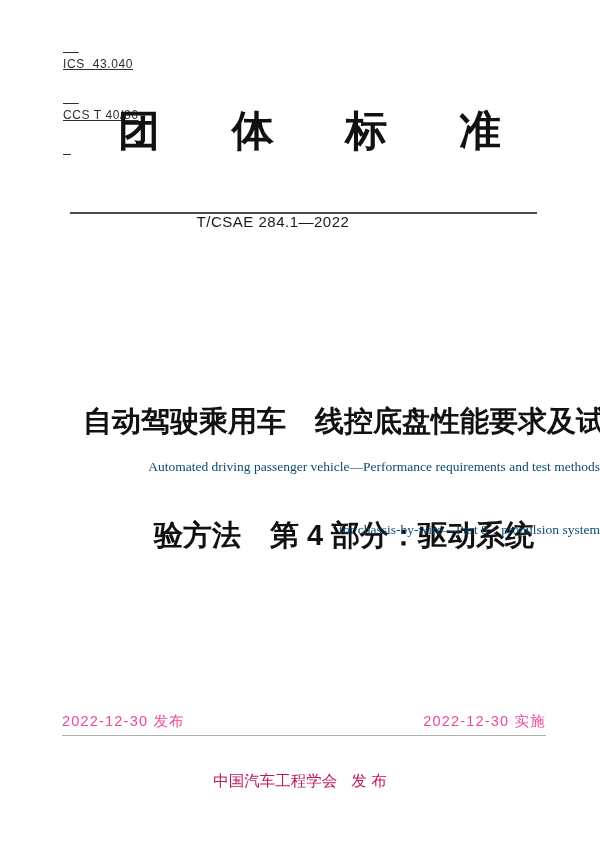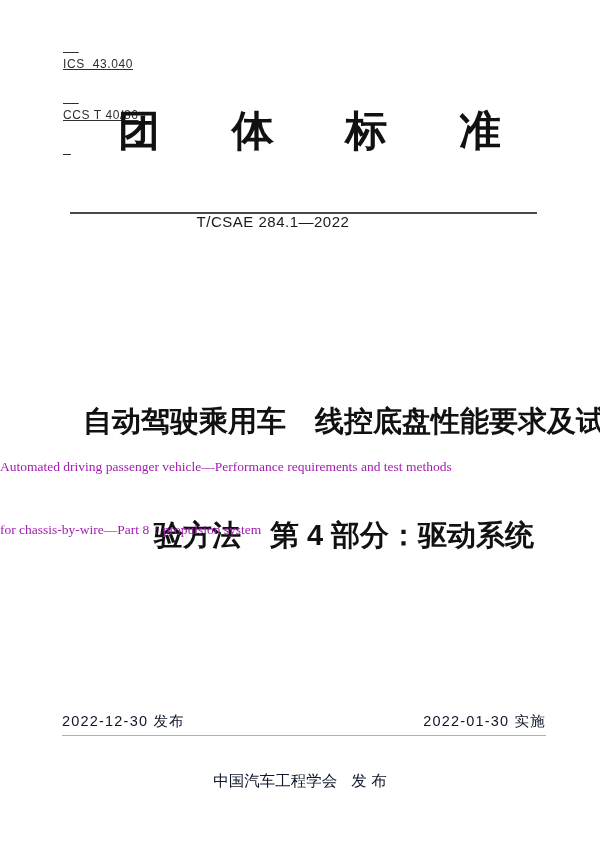--- a/index.html
+++ b/index.html
@@ -69,57 +69,57 @@
     line-height: 38px;
     color: #111111;
     white-space: pre;
     margin-left: 44px;
   }
   .title-en {
     position: absolute;
     left: 0;
     top: 414px;
     width: 600px;
-    text-align: left;
+    text-align: right;
     font-family: "Liberation Serif", "DejaVu Serif", serif;
     font-size: 13.5px;
     line-height: 21px;
-    color: #a21caf;
+    color: #0c4a6e;
     white-space: pre;
   }
   .dates-row {
     position: absolute;
     left: 62px;
     top: 712px;
     width: 484px;
     display: flex;
     justify-content: space-between;
     font-size: 14.5px;
     letter-spacing: 1.2px;
-    color: #0f172a;
+    color: #ec4899;
     white-space: pre;
   }
   .footer-divider {
     position: absolute;
     left: 62px;
     top: 735px;
     width: 484px;
     border-top: 1px solid #b0b0b0;
   }
   .publisher-line {
     position: absolute;
     left: 0;
     top: 772px;
     width: 600px;
     display: flex;
     justify-content: center;
     gap: 14px;
     font-size: 15.5px;
     line-height: 18px;
-    color: #0f172a;
+    color: #be185d;
     white-space: pre;
   }
 </style>
 </head>
 <body>
 
 <div class="page">
 
   <div class="ics-block">
     <div>ICS  43.040</div>
@@ -142,21 +142,21 @@
     <div>验方法　第 4 部分：驱动系统</div>
   </div>
 
   <div class="title-en">
     <div>Automated driving passenger vehicle—Performance requirements and test methods</div>
     <div>for chassis-by-wire—Part 8：propulsion system</div>
   </div>
 
   <div class="dates-row">
     <span>2022-12-30 发布</span>
-    <span>2022-01-30 实施</span>
+    <span>2022-12-30 实施</span>
   </div>
 
   <div class="footer-divider"></div>
 
   <div class="publisher-line">
     <span>中国汽车工程学会</span>
     <span>发 布</span>
   </div>
 
 </div>

